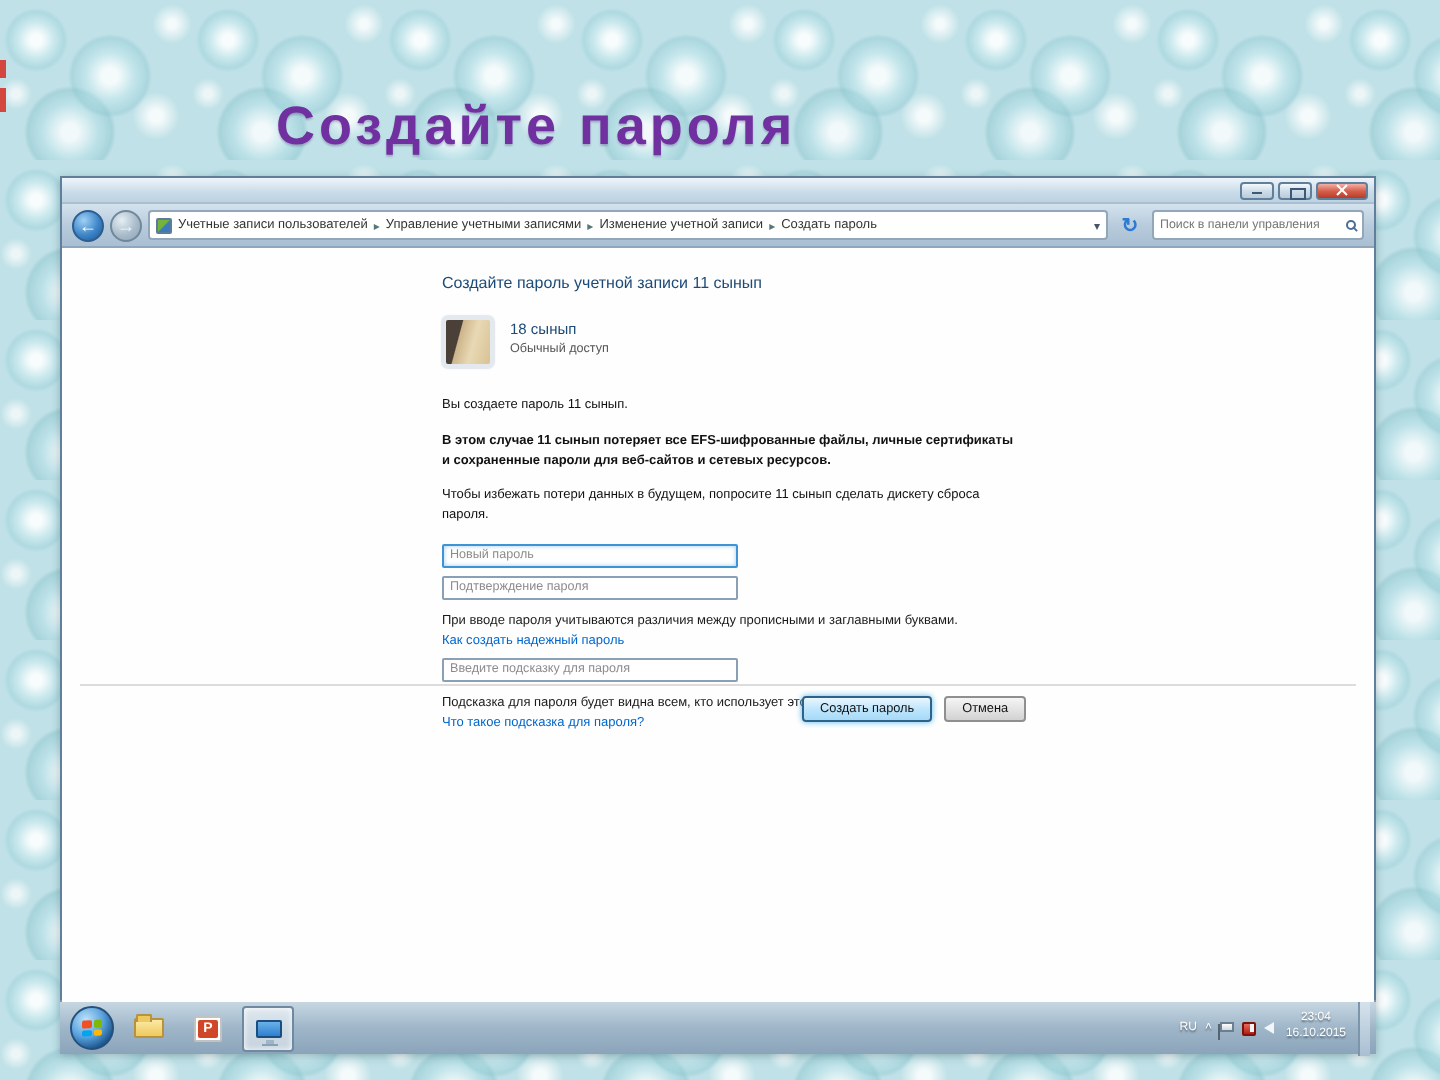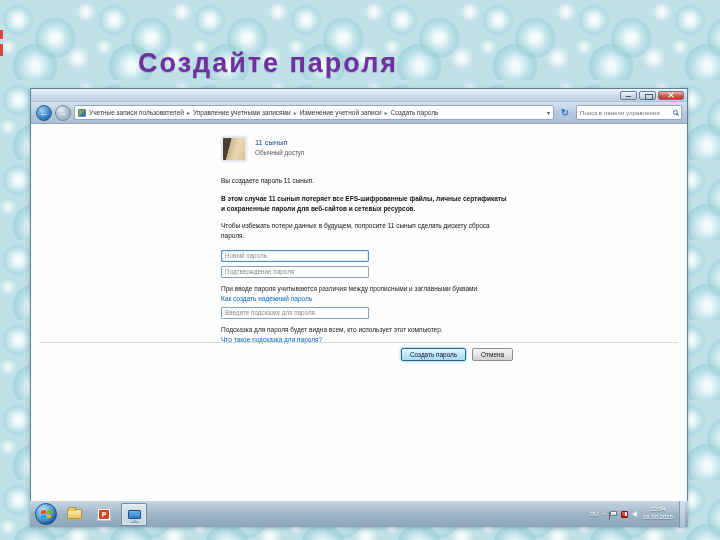--- a/index.html
+++ b/index.html
@@ -171,25 +171,26 @@
           <span>↻</span>
         </div>
       <div class="searchbox">
         <input type="text" placeholder="Поиск в панели управления" style="">
         <span class="mag"></span>
       </div>
     </div>
 
     <div class="content">
       <div class="col">
+        <div class="page-heading">Создайте пароль учетной записи 11 сынып</div>
 
         <div class="tile">
           <div class="avatar"></div>
           <div>
-            <div class="tile-name">11 сынып</div>
+            <div class="tile-name">18 сынып</div>
             <div class="tile-access">Обычный доступ</div>
           </div>
         </div>
 
         <div class="para first">Вы создаете пароль 11 сынып.</div>
         <div class="para warn">В этом случае 11 сынып потеряет все EFS-шифрованные файлы, личные сертификаты и сохраненные пароли для веб-сайтов и сетевых ресурсов.</div>
         <div class="para">Чтобы избежать потери данных в будущем, попросите 11 сынып сделать дискету сброса пароля.</div>
 
         <input class="fld f1 focused" type="text" placeholder="Новый пароль" style="">
         <input class="fld f2" type="text" placeholder="Подтверждение пароля" style="">

